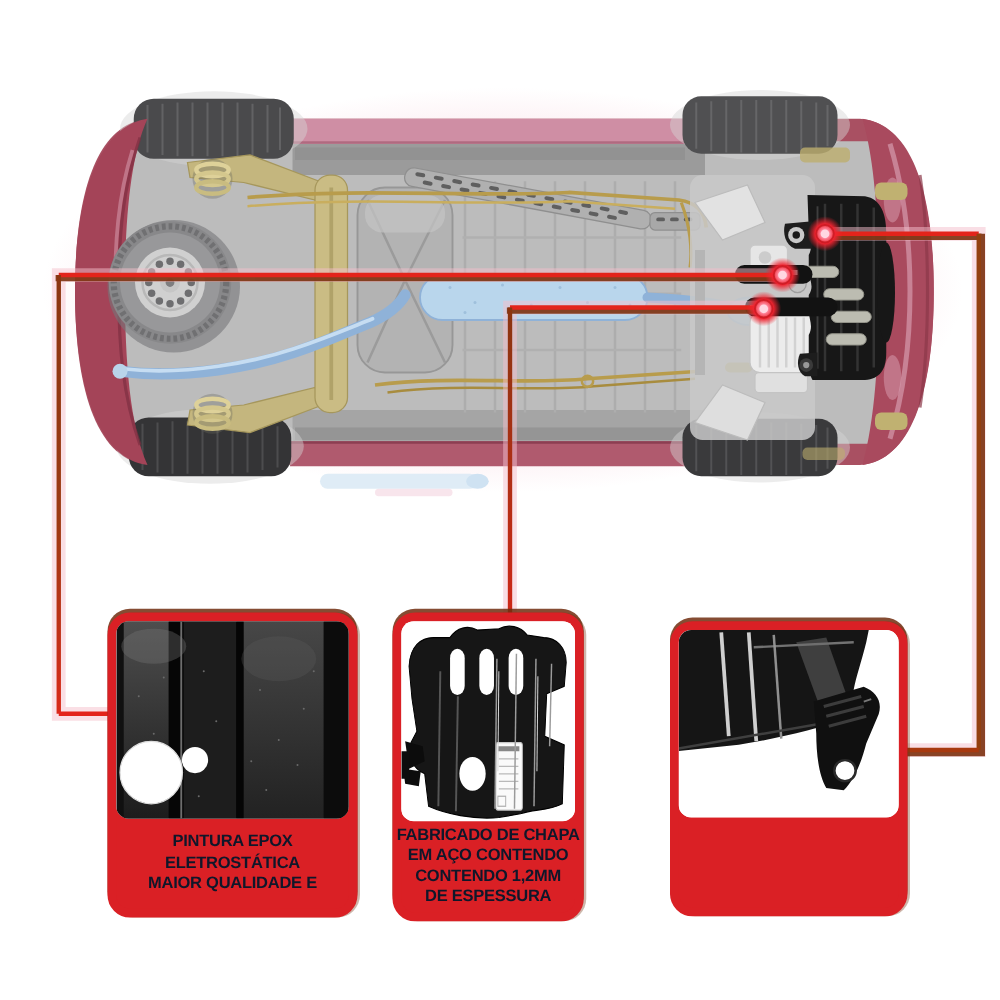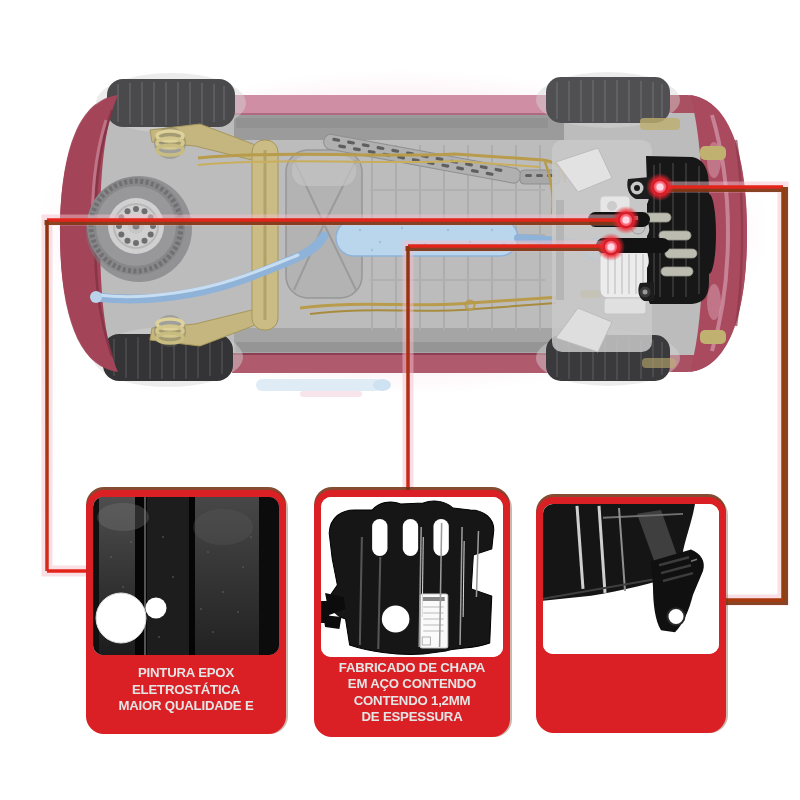--- a/index.html
+++ b/index.html
@@ -11,30 +11,30 @@
   .panel{
     position:absolute;
     background:#da2025;
     border:7px solid #da2025;
     border-radius:18px;
     box-shadow:0 -3px 0 rgba(112,45,15,.85), 2px 0 0 rgba(112,45,15,.35);
     box-sizing:border-box;
     display:flex;flex-direction:column;
   }
   #panel-1{left:86px;top:490px;width:200px;height:244px;}
-  #panel-2{left:314px;top:490px;width:196px;height:247px;}
+  #panel-2{left:314px;top:490px;width:153px;height:247px;}
   #panel-3{left:536px;top:497px;width:190px;height:236px;}
   .photo{border-radius:10px;overflow:hidden;background:#ffffff;flex:0 0 auto;}
   #panel-1 .photo{height:158px;}
   #panel-2 .photo{height:160px;}
   #panel-3 .photo{height:150px;}
   .photo svg{display:block;width:100%;height:100%;}
   .caption{
     flex:1 1 auto;display:flex;flex-direction:column;justify-content:center;align-items:center;
-    color:#e5e5e5;font-weight:bold;font-size:13.2px;line-height:16.4px;text-align:center;
+    color:#0f172a;font-weight:bold;font-size:13.2px;line-height:16.4px;text-align:center;
     letter-spacing:-0.2px;padding:2px 0 4px 0;
   }
   #panel-3 .caption{font-size:13.6px;line-height:17px;}
   .caption span{display:block;white-space:nowrap;}
 </style>
 </head>
 <body>
 
 <div class="stage">
 

